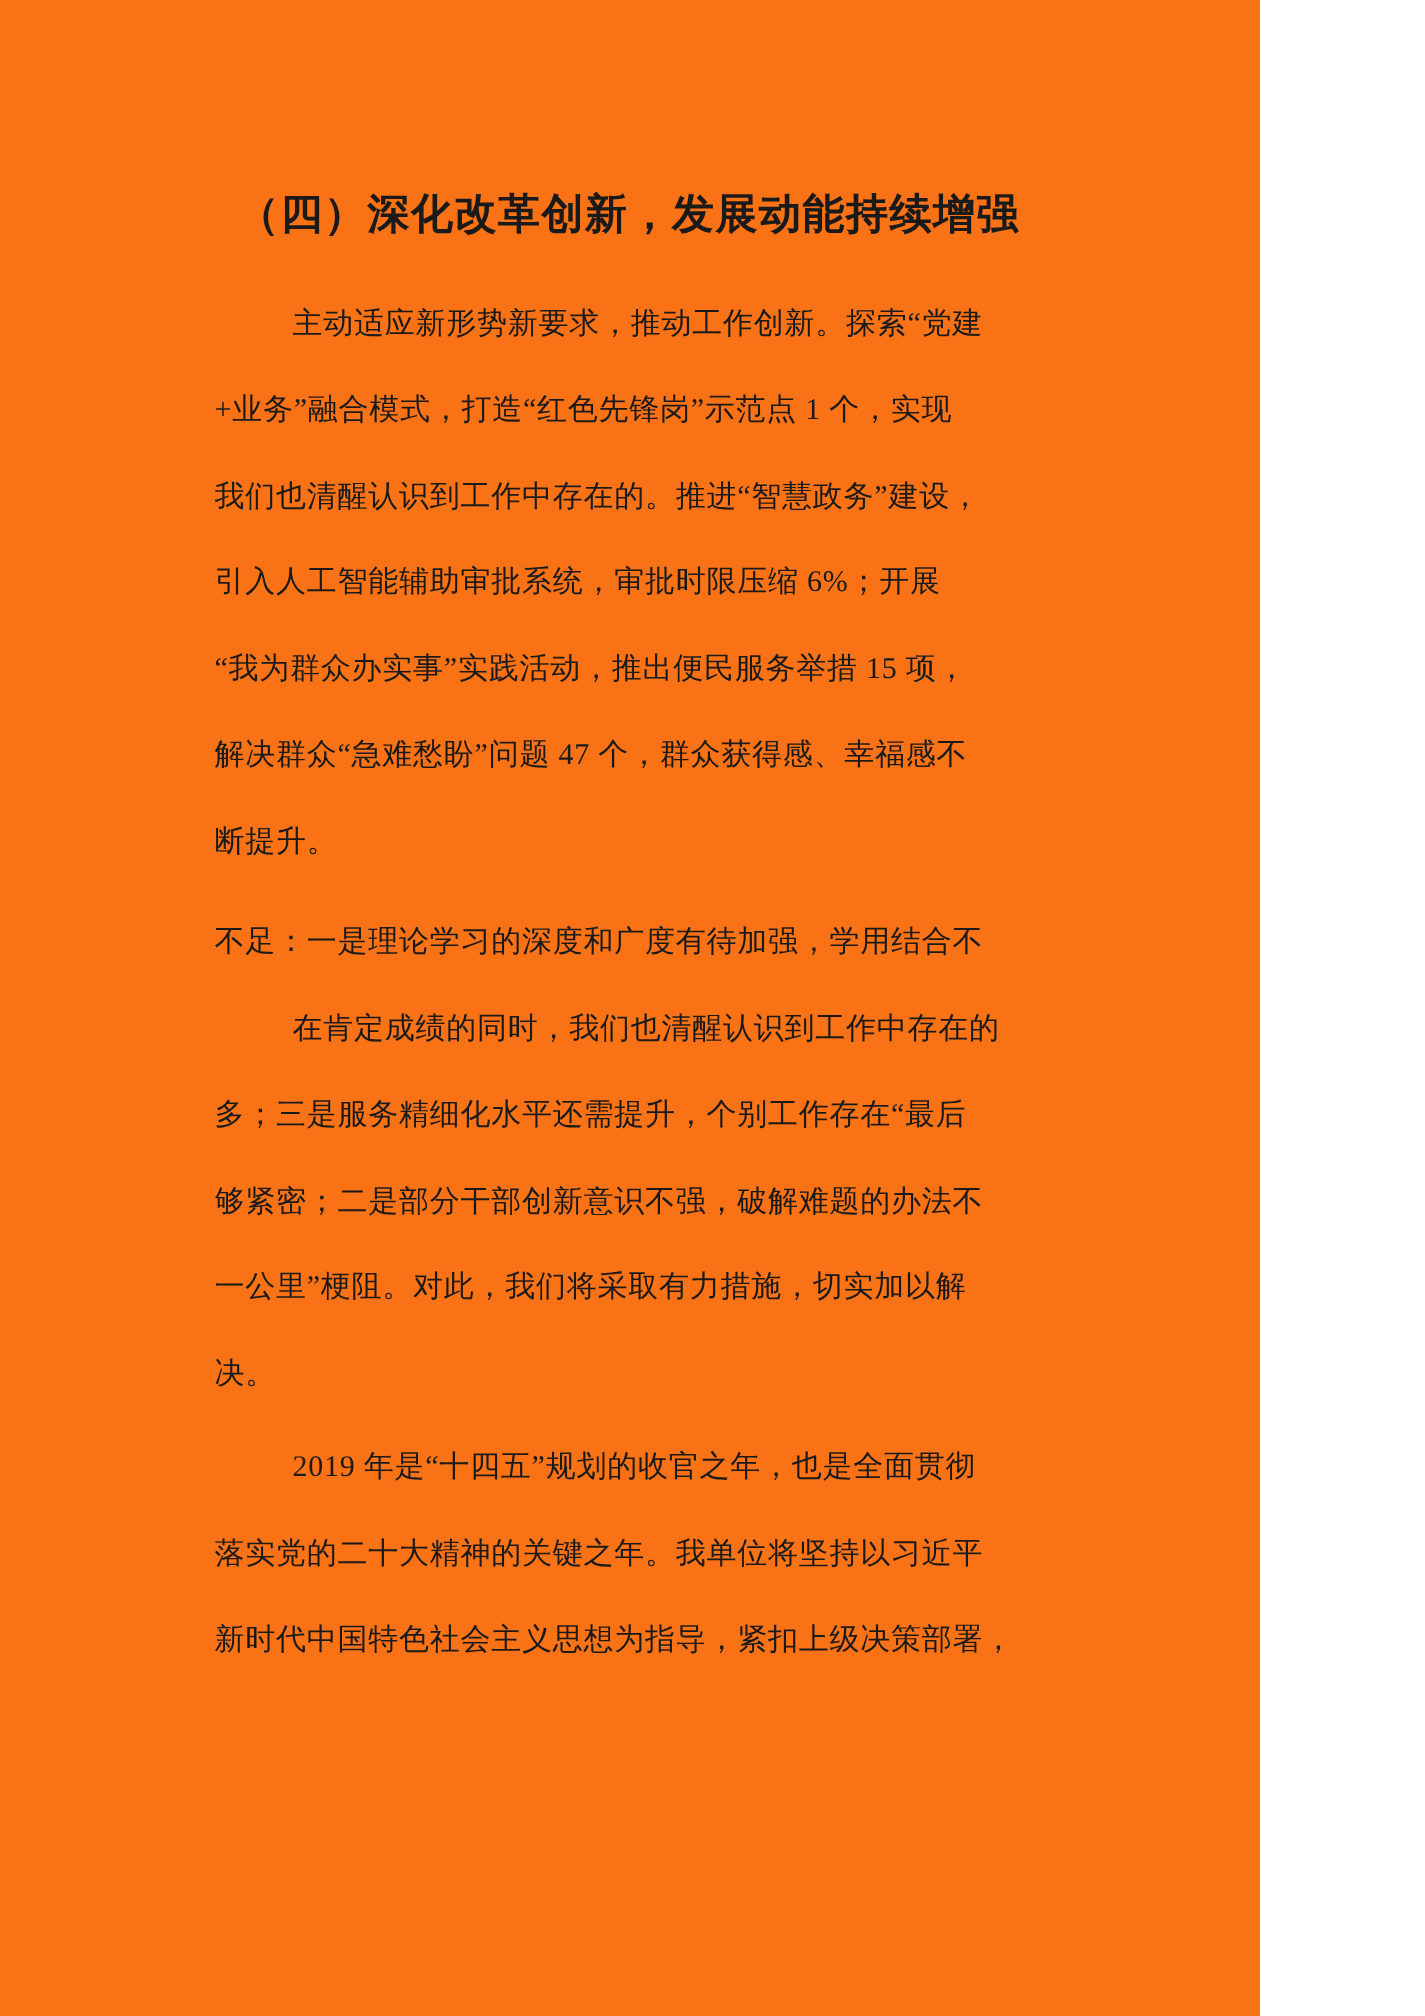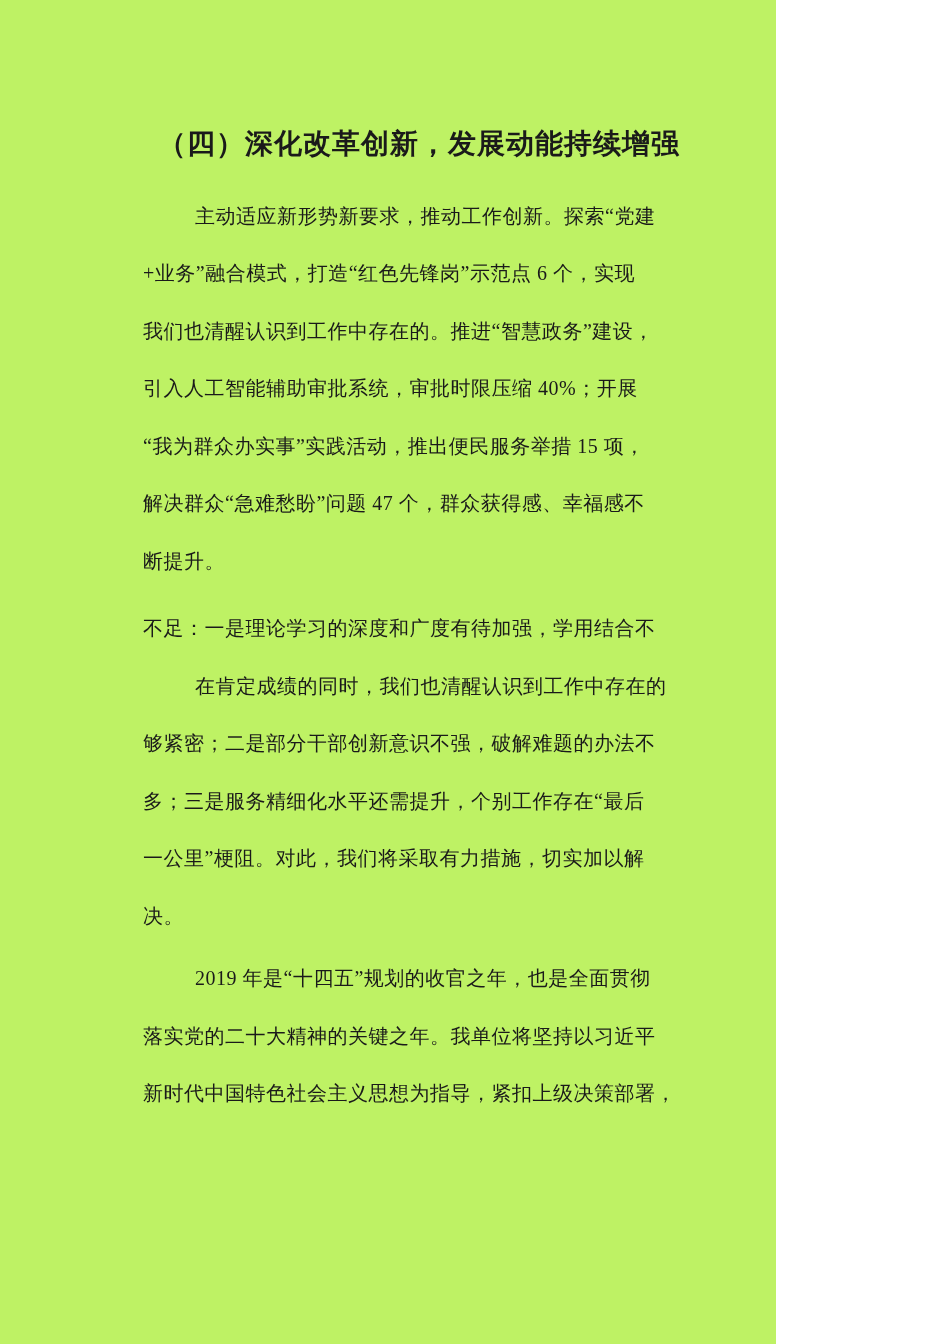--- a/index.html
+++ b/index.html
@@ -2,23 +2,23 @@
 <html><head>
 <meta charset="utf-8">
 <style>
   html, body {
     margin: 0;
     padding: 0;
     background: #ffffff;
   }
   .page {
     position: relative;
-    width: 776px;
+    width: 840px;
     height: 1344px;
-    background: #bef264;
+    background: #f97316;
     overflow: hidden;
     font-family: "Liberation Serif", "DejaVu Serif", serif;
     color: #1a1a1a;
   }
   .doc {
     position: absolute;
     left: 143px;
     top: 115px;
     width: 700px;
   }
@@ -57,33 +57,33 @@
 </head>
 <body>
 
 <div class="page">
   <div class="doc">
 
     <div class="heading heading-1">（四）深化改革创新，发展动能持续增强</div>
 
     <div class="para para-1">
       <div class="line first-line">主动适应新形势新要求，推动工作创新。探索“党建</div>
-      <div class="line">+业务”融合模式，打造“红色先锋岗”示范点 6 个，实现</div>
+      <div class="line">+业务”融合模式，打造“红色先锋岗”示范点 1 个，实现</div>
       <div class="line">我们也清醒认识到工作中存在的。推进“智慧政务”建设，</div>
-      <div class="line">引入人工智能辅助审批系统，审批时限压缩 40%；开展</div>
+      <div class="line">引入人工智能辅助审批系统，审批时限压缩 6%；开展</div>
       <div class="line">“我为群众办实事”实践活动，推出便民服务举措 15 项，</div>
       <div class="line">解决群众“急难愁盼”问题 47 个，群众获得感、幸福感不</div>
       <div class="line">断提升。</div>
     </div>
 
     <div class="para para-2">
       <div class="line">不足：一是理论学习的深度和广度有待加强，学用结合不</div>
       <div class="line first-line">在肯定成绩的同时，我们也清醒认识到工作中存在的</div>
+      <div class="line">多；三是服务精细化水平还需提升，个别工作存在“最后</div>
       <div class="line">够紧密；二是部分干部创新意识不强，破解难题的办法不</div>
-      <div class="line">多；三是服务精细化水平还需提升，个别工作存在“最后</div>
       <div class="line">一公里”梗阻。对此，我们将采取有力措施，切实加以解</div>
       <div class="line">决。</div>
     </div>
 
 
     <div class="para para-3">
       <div class="line first-line">2019 年是“十四五”规划的收官之年，也是全面贯彻</div>
       <div class="line">落实党的二十大精神的关键之年。我单位将坚持以习近平</div>
       <div class="line">新时代中国特色社会主义思想为指导，紧扣上级决策部署，</div>
     </div>

